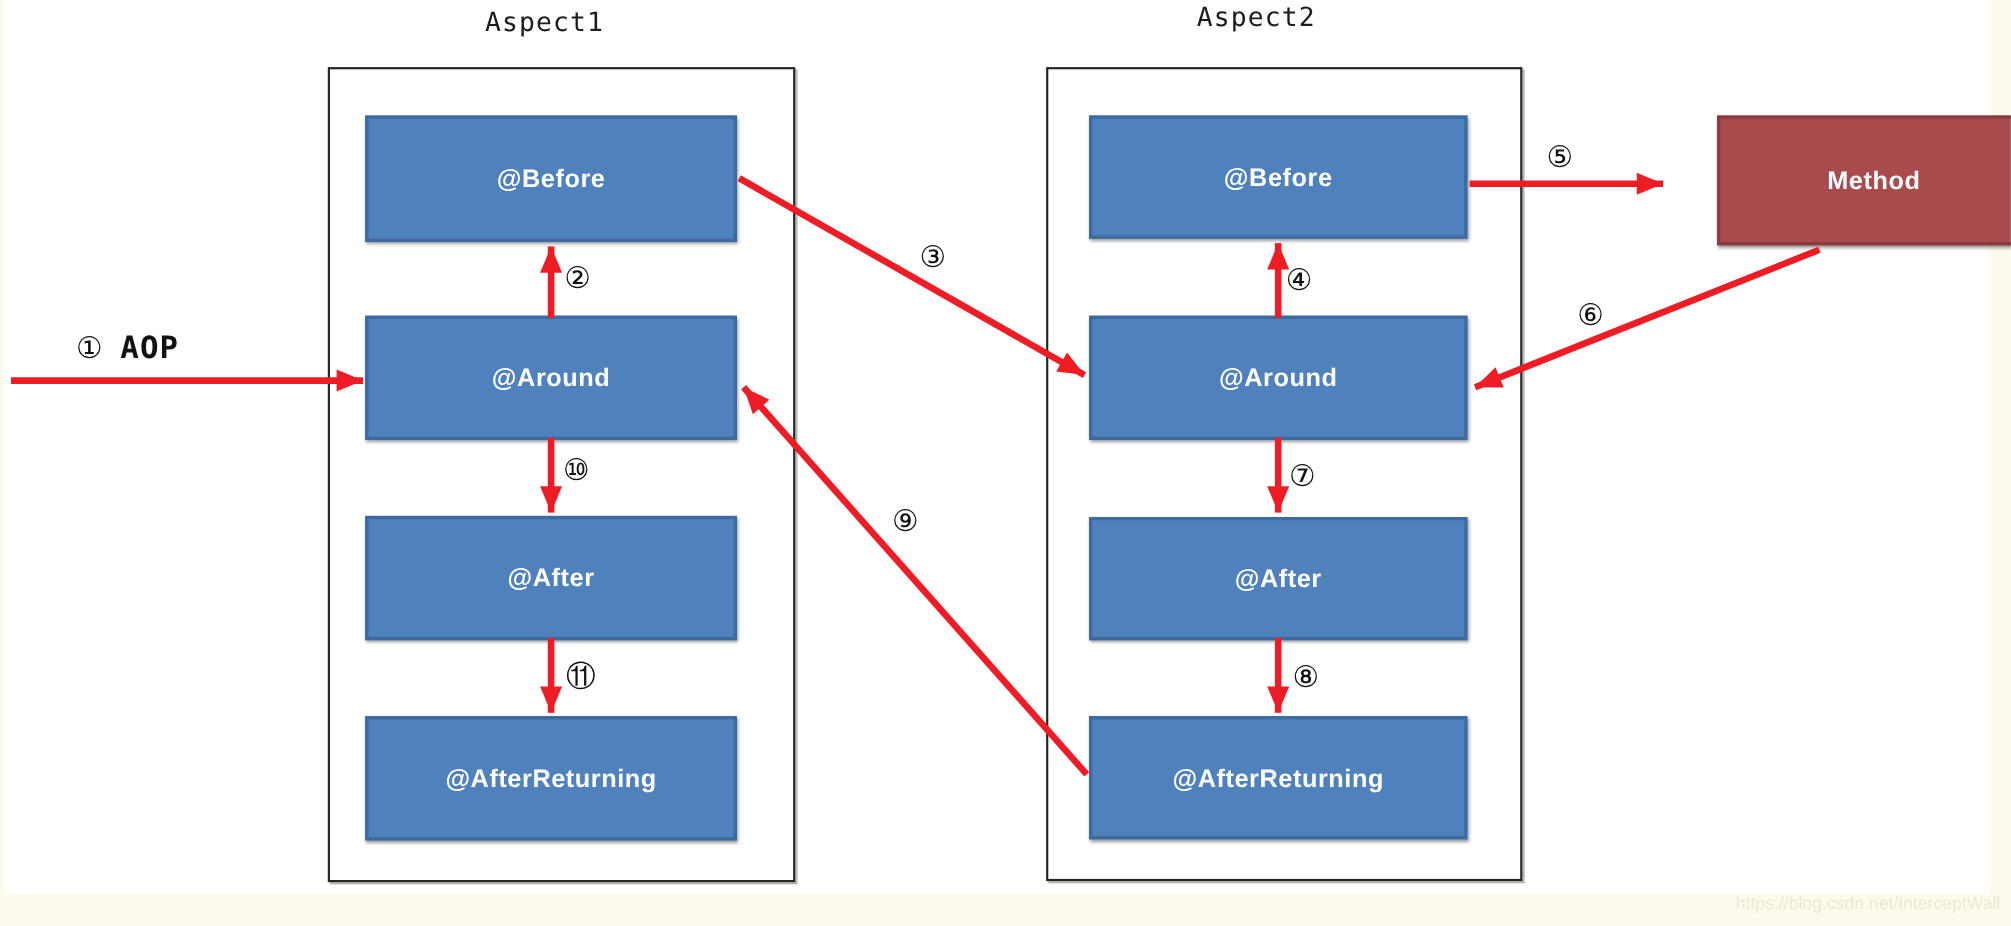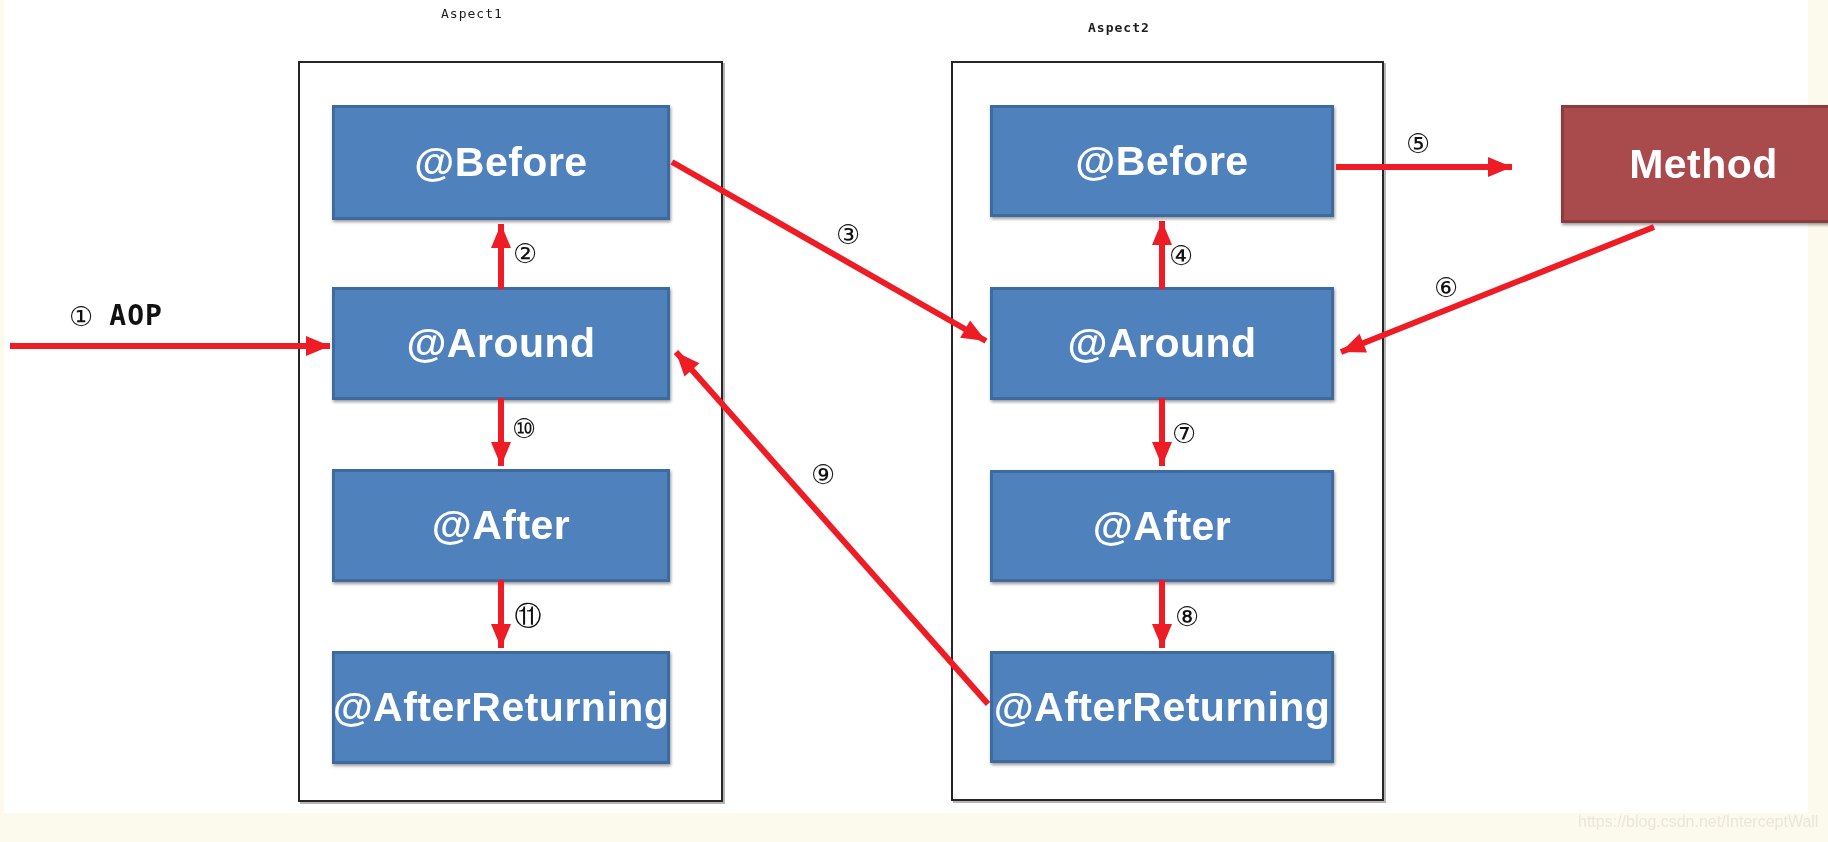--- a/index.html
+++ b/index.html
@@ -15,25 +15,25 @@
   .stage { position: relative; width: 1828px; height: 842px; background: var(--background); }
   .canvas { position: absolute; left: 4px; top: 0; width: 1804px; height: 813px; background: var(--canvas); }
 
   .container {
     position: absolute; background: var(--canvas);
     border: 2px solid var(--container-border);
     box-shadow: 2px 2px 0 rgba(90,90,90,0.45);
   }
   .aspect-title {
     position: absolute; font-family: "DejaVu Sans Mono", monospace;
-    font-size: 13px; color: #1c1c1c; white-space: nowrap; letter-spacing: 1px;
+    font-size: 24px; color: #1c1c1c; white-space: nowrap; letter-spacing: 1px;
   }
   .bluebox, .redbox {
     position: absolute; display: flex; align-items: center; justify-content: center;
-    color: var(--label-text); font-weight: bold; font-size: 41px; letter-spacing: 0.5px;
+    color: var(--label-text); font-weight: bold; font-size: 23px; letter-spacing: 0.5px;
     box-shadow: 1px 2px 3px rgba(0,0,0,0.4);
   }
   .bluebox { background: var(--box-blue); border: 3px solid var(--box-blue-border); }
   .redbox  { background: var(--method-red); border: 3px solid var(--method-red-border); }
 
   .arrows { position: absolute; left: 0; top: 0; width: 1828px; height: 842px; pointer-events: none; }
   .arrow-line { stroke: var(--arrow-red); stroke-width: 6; }
   .arrow-head { fill: var(--arrow-red); }
 
   .stepnum {
@@ -52,21 +52,21 @@
 </head>
 <body>
 
 <div class="stage">
   <div class="canvas"></div>
 
   <div class="container" style="left:298px; top:61px; width:425px; height:741px;"></div>
   <div class="container" style="left:951px; top:61px; width:433px; height:740px;"></div>
 
   <div class="aspect-title" style="left:441px; top:6px;">Aspect1</div>
-  <div class="aspect-title" style="left:1088px; top:20px;font-weight:bold;">Aspect2</div>
+  <div class="aspect-title" style="left:1088px; top:2px;">Aspect2</div>
 
   <div class="bluebox" style="left:332px; top:105px; width:338px; height:115px;">@Before</div>
   <div class="bluebox" style="left:332px; top:287px; width:338px; height:113px;">@Around</div>
   <div class="bluebox" style="left:332px; top:469px; width:338px; height:113px;">@After</div>
   <div class="bluebox" style="left:332px; top:651px; width:338px; height:113px;">@AfterReturning</div>
 
   <div class="bluebox" style="left:990px; top:105px; width:344px; height:112px;">@Before</div>
   <div class="bluebox" style="left:990px; top:287px; width:344px; height:113px;">@Around</div>
   <div class="bluebox" style="left:990px; top:470px; width:344px; height:112px;">@After</div>
   <div class="bluebox" style="left:990px; top:651px; width:344px; height:112px;">@AfterReturning</div>

